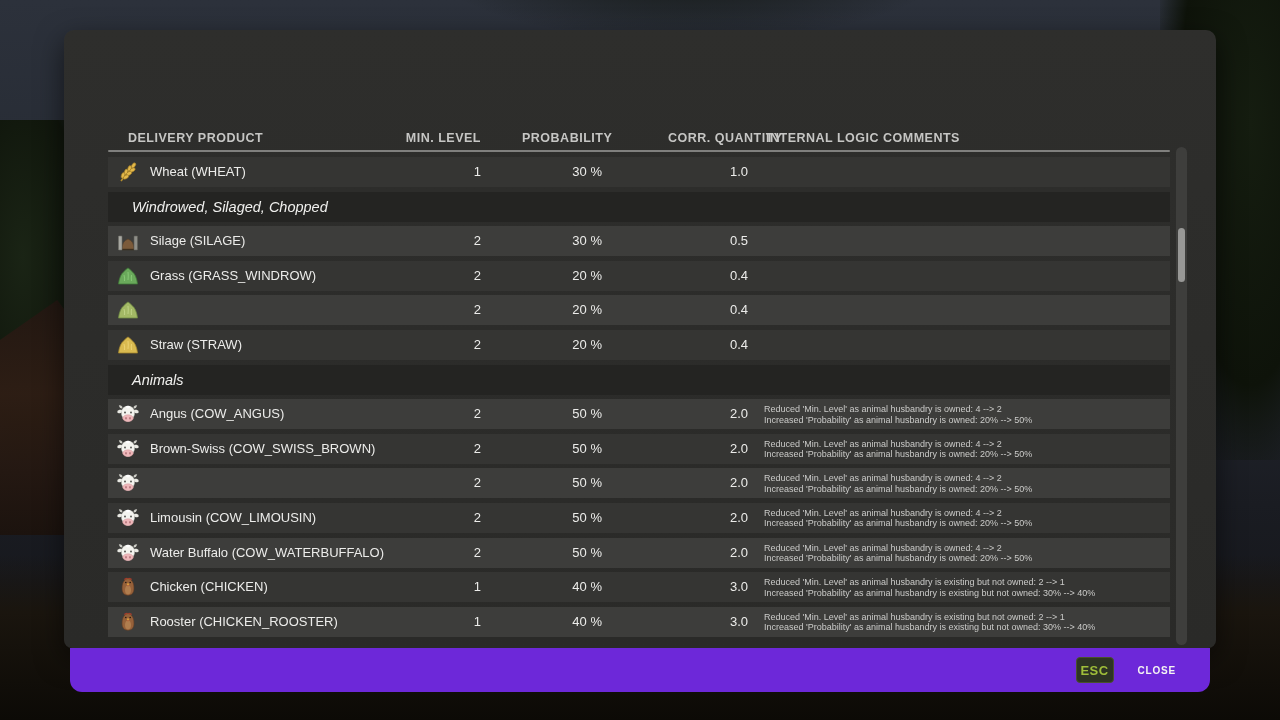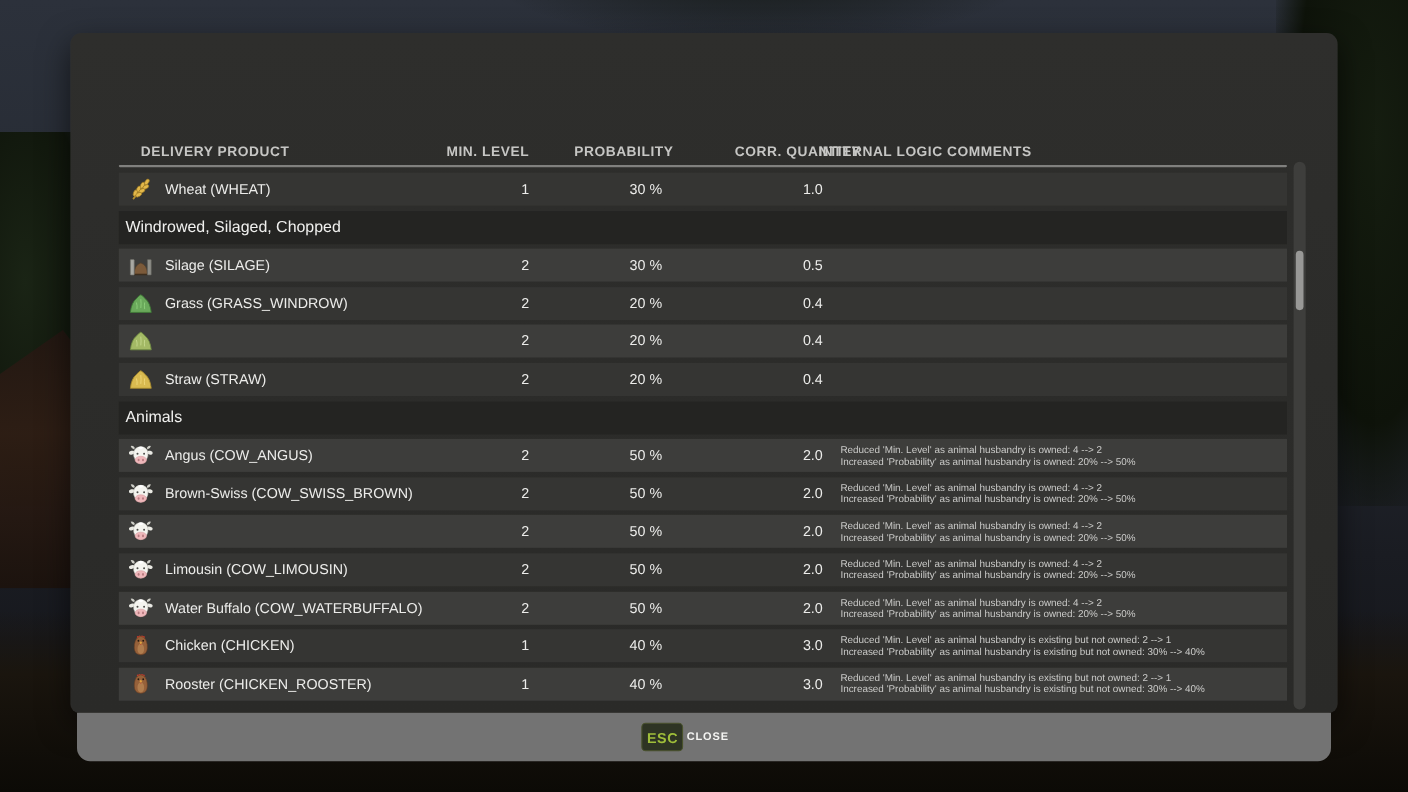--- a/index.html
+++ b/index.html
@@ -30,46 +30,46 @@
     font-size:19px;font-weight:bold;color:#f4f4f2;letter-spacing:.2px;}
   
   .table{position:absolute;left:44px;top:98px;width:1062px;}
   .thead{position:relative;height:22px;}
   .th{position:absolute;top:0;font-size:12.5px;font-weight:bold;color:#c6c6c4;
     letter-spacing:.5px;line-height:20px;white-space:nowrap;}
   .th-product{left:20px;}
   .th-min{left:293px;width:80px;text-align:right;}
   .th-prob{left:414px;width:80px;text-align:right;}
   .th-qty{left:560px;width:80px;text-align:right;}
-  .th-comments{left:636px;}
+  .th-comments{left:658px;}
   .head-divider{height:2px;background:#80807e;border-radius:1px;}
   .rows{margin-top:5px;}
   .row{position:relative;height:30px;margin-bottom:4.6px;}
   .row.light{background:var(--row-light,#3d3d3b);}
   .row.dark{background:var(--row-dark,#353533);}
   .section-row{position:relative;height:30px;margin-bottom:4.6px;background:var(--section-bg,#242422);}
-  .section-label{position:absolute;left:6px;top:0;line-height:30px;font-size:14.5px;color:#f0f0ee;}
+  .section-label{position:absolute;left:24px;top:0;line-height:30px;font-size:14.5px;color:#f0f0ee;font-style:italic;}
   .cell-icon{position:absolute;left:8px;top:3px;width:24px;height:24px;}
   .cell-icon svg{display:block;}
   .cell-name{position:absolute;left:42px;top:0;line-height:30px;font-size:13px;color:#ececea;white-space:nowrap;}
   .cell-num{position:absolute;top:0;line-height:30px;font-size:13px;color:#ececea;text-align:right;}
   .cell-min{left:293px;width:80px;}
   .cell-prob{left:414px;width:80px;}
   .cell-qty{left:560px;width:80px;}
   .cell-comments{position:absolute;left:656px;top:50%;transform:translateY(-50%);
     font-size:9px;line-height:10.5px;color:#cbcbc9;white-space:nowrap;}
   
   .scrollbar{position:absolute;left:1112px;top:117px;width:11px;height:498px;
     background:#3e3e3c;border-radius:5.5px;}
   .scroll-thumb{position:absolute;left:2px;top:81px;width:7px;height:54px;
     background:#989896;border-radius:3.5px;}
   
   .footer-bar{position:absolute;left:6px;top:618px;width:1140px;height:44px;
-    background:#737373;border-radius:0 0 12px 12px;
-    display:flex;align-items:center;justify-content:center;gap:3px;padding-right:34px;box-sizing:border-box;}
+    background:#6d28d9;border-radius:0 0 12px 12px;
+    display:flex;align-items:center;justify-content:flex-end;gap:24px;padding-right:34px;box-sizing:border-box;}
   .esc-key{display:inline-block;min-width:38px;height:26px;line-height:26px;text-align:center;
     background:#2e3424;border:1px solid #49522c;border-radius:4px;
     color:var(--accent,#9fbe3a);font-size:13px;font-weight:bold;letter-spacing:.5px;box-sizing:border-box;}
   .close-label{color:#f4f4f2;font-size:10px;font-weight:bold;letter-spacing:.8px;}
 </style>
 </head>
 <body>
 
 <div class="scene">
   <div class="trees-top"></div>

